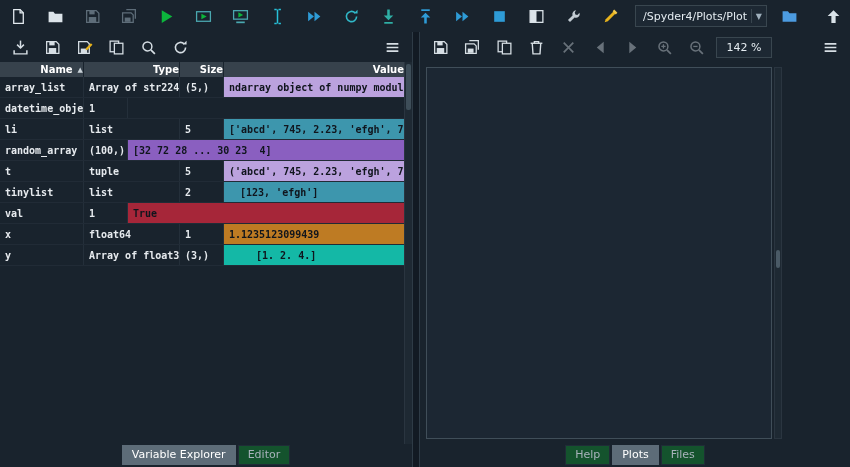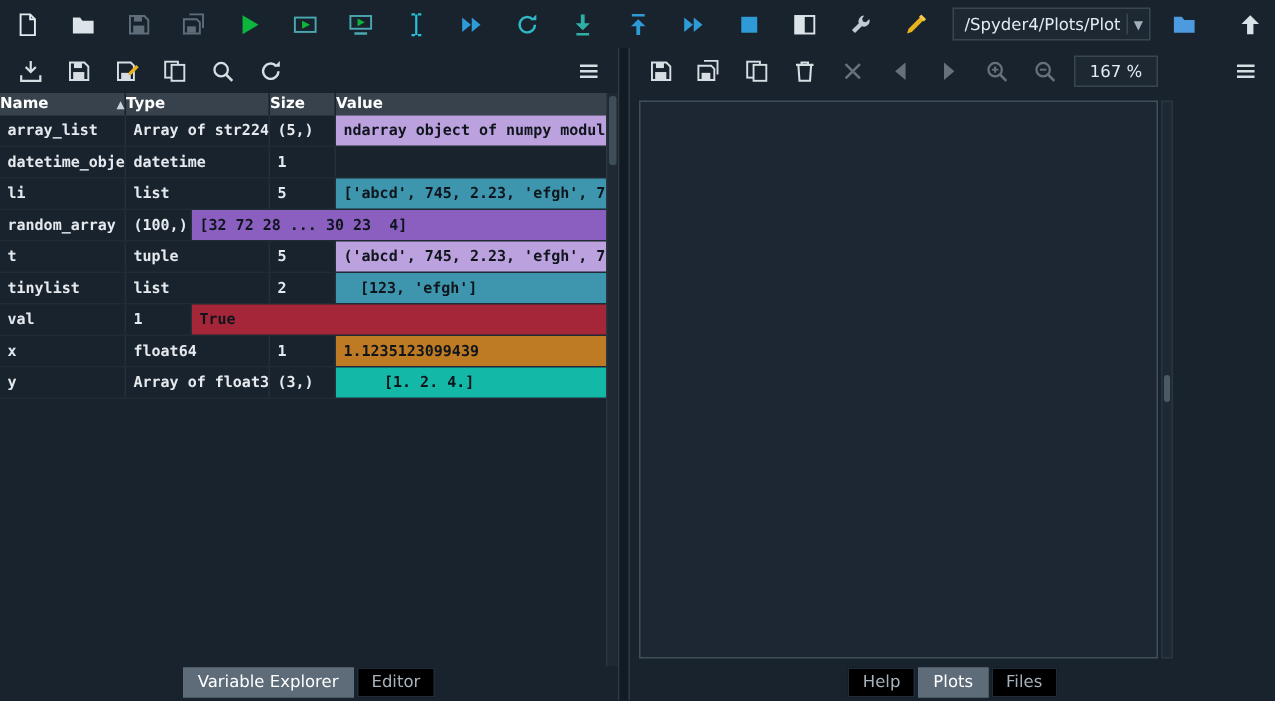--- a/index.html
+++ b/index.html
@@ -55,21 +55,21 @@
     position: absolute; right: 0; top: 0; bottom: 0; width: 8px;
     background: #1E2933; border-left: 1px solid #2A3540;
   }
   .vscroll .thumb { position: absolute; top: 2px; left: 1px; width: 5px; height: 46px; background: #3E4E59; border-radius: 2px; }
 
   .table-header {
     display: flex; height: 15px; background: #37424C;
     font-family: "DejaVu Sans", "Liberation Sans", sans-serif;
     font-size: 10px; font-weight: bold; color: #FFFFFF;
   }
-  .th { display: flex; align-items: center; justify-content: space-between; border-right: 1px solid #19232D; gap: 5px; }
+  .th { display: flex; align-items: center; justify-content: flex-end; border-right: 1px solid #19232D; gap: 5px; }
   .th.name { width: 84px; }
   .th.type { width: 96px; }
   .th.size { width: 44px; }
   .th.value { flex: 1; border-right: none; }
   .sort { font-size: 7px; color: #C9D2D8; }
 
   .trow {
     display: flex; height: 21px; border-bottom: 1px solid #212B36;
     font-family: "DejaVu Sans Mono", "Liberation Mono", monospace; font-size: 10px; font-weight: bold;
   }
@@ -96,21 +96,21 @@
     font-size: 11px; color: #E4EBF0;
   }
 
   
   .tab-bar {
     height: 23px; flex: 0 0 auto; display: flex; align-items: center;
     justify-content: center; gap: 2px; padding-bottom: 2px; text-align: right;
   }
   .tab {
     padding: 3px 9px 4px 9px; font-size: 11px; line-height: 1;
-    background: #000000; color: #A8B2BB; border: 1px solid #202C37; cursor: default;
+    background: #14532d; color: #A8B2BB; border: 1px solid #202C37; cursor: default;
   }
   .tab.selected { background: #5D6C78; color: #FFFFFF; border-color: #5D6C78; }
 </style>
 </head>
 <body>
 
 <div class="app">
 
   <div class="main-toolbar">
     <span class="icon">
@@ -294,21 +294,20 @@
         </div>
         <div>
             <div class="trow">
               <div class="td name">array_list</div>
               <div class="td type">Array of str224</div>
               <div class="td size">(5,)</div>
               <div class="td value" style="background: rgb(187, 162, 222);">ndarray object of numpy module</div>
             </div>
             <div class="trow">
               <div class="td name">datetime_object</div>
-              <div class="td type">datetime</div>
               <div class="td size">1</div>
             </div>
             <div class="trow">
               <div class="td name">li</div>
               <div class="td type">list</div>
               <div class="td size">5</div>
               <div class="td value" style="background: rgb(61, 150, 173);">['abcd', 745, 2.23, 'efgh', 70.2]</div>
             </div>
             <div class="trow">
               <div class="td name">random_array</div>
@@ -409,21 +408,21 @@
               <path d="M10.2 10.2L14 14" stroke="#D6DEE4" stroke-width="1.6"></path>
             </svg>
           </span>
         <span class="icon dim">
             <svg viewBox="0 0 16 16">
               <circle cx="7" cy="7" r="4.2" fill="none" stroke="#D6DEE4" stroke-width="1.4"></circle>
               <path d="M5 7h4" stroke="#D6DEE4" stroke-width="1.2"></path>
               <path d="M10.2 10.2L14 14" stroke="#D6DEE4" stroke-width="1.6"></path>
             </svg>
           </span>
-        <span class="zoom-box">167 %</span>
+        <span class="zoom-box">142 %</span>
         <span class="icon menu-btn">
             <svg viewBox="0 0 16 16">
               <path d="M2.5 4.5h11M2.5 8h11M2.5 11.5h11" stroke="#D6DEE4" stroke-width="1.6"></path>
             </svg>
           </span>
       </div>
 
       <div class="plots-area">
         <div class="plot-canvas"></div>
         <div class="plot-scroll">

